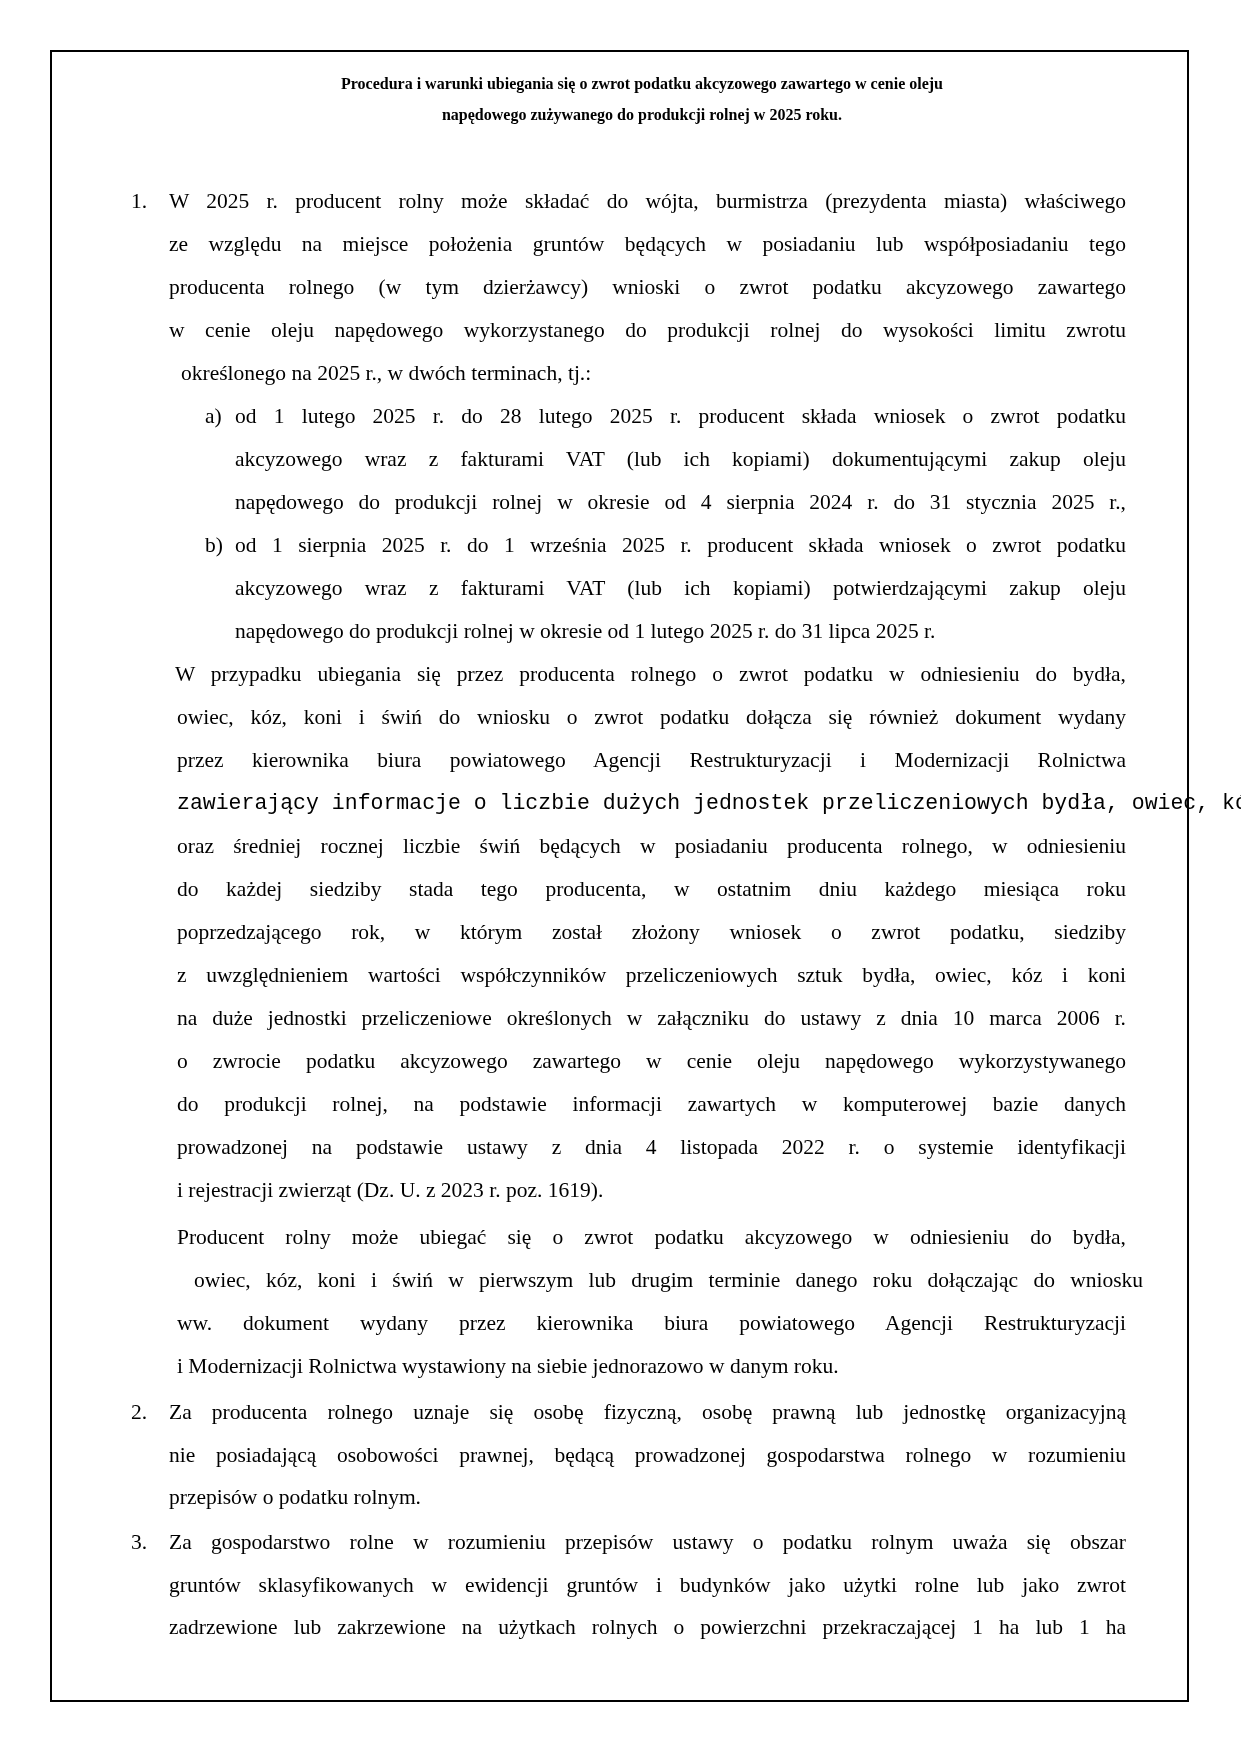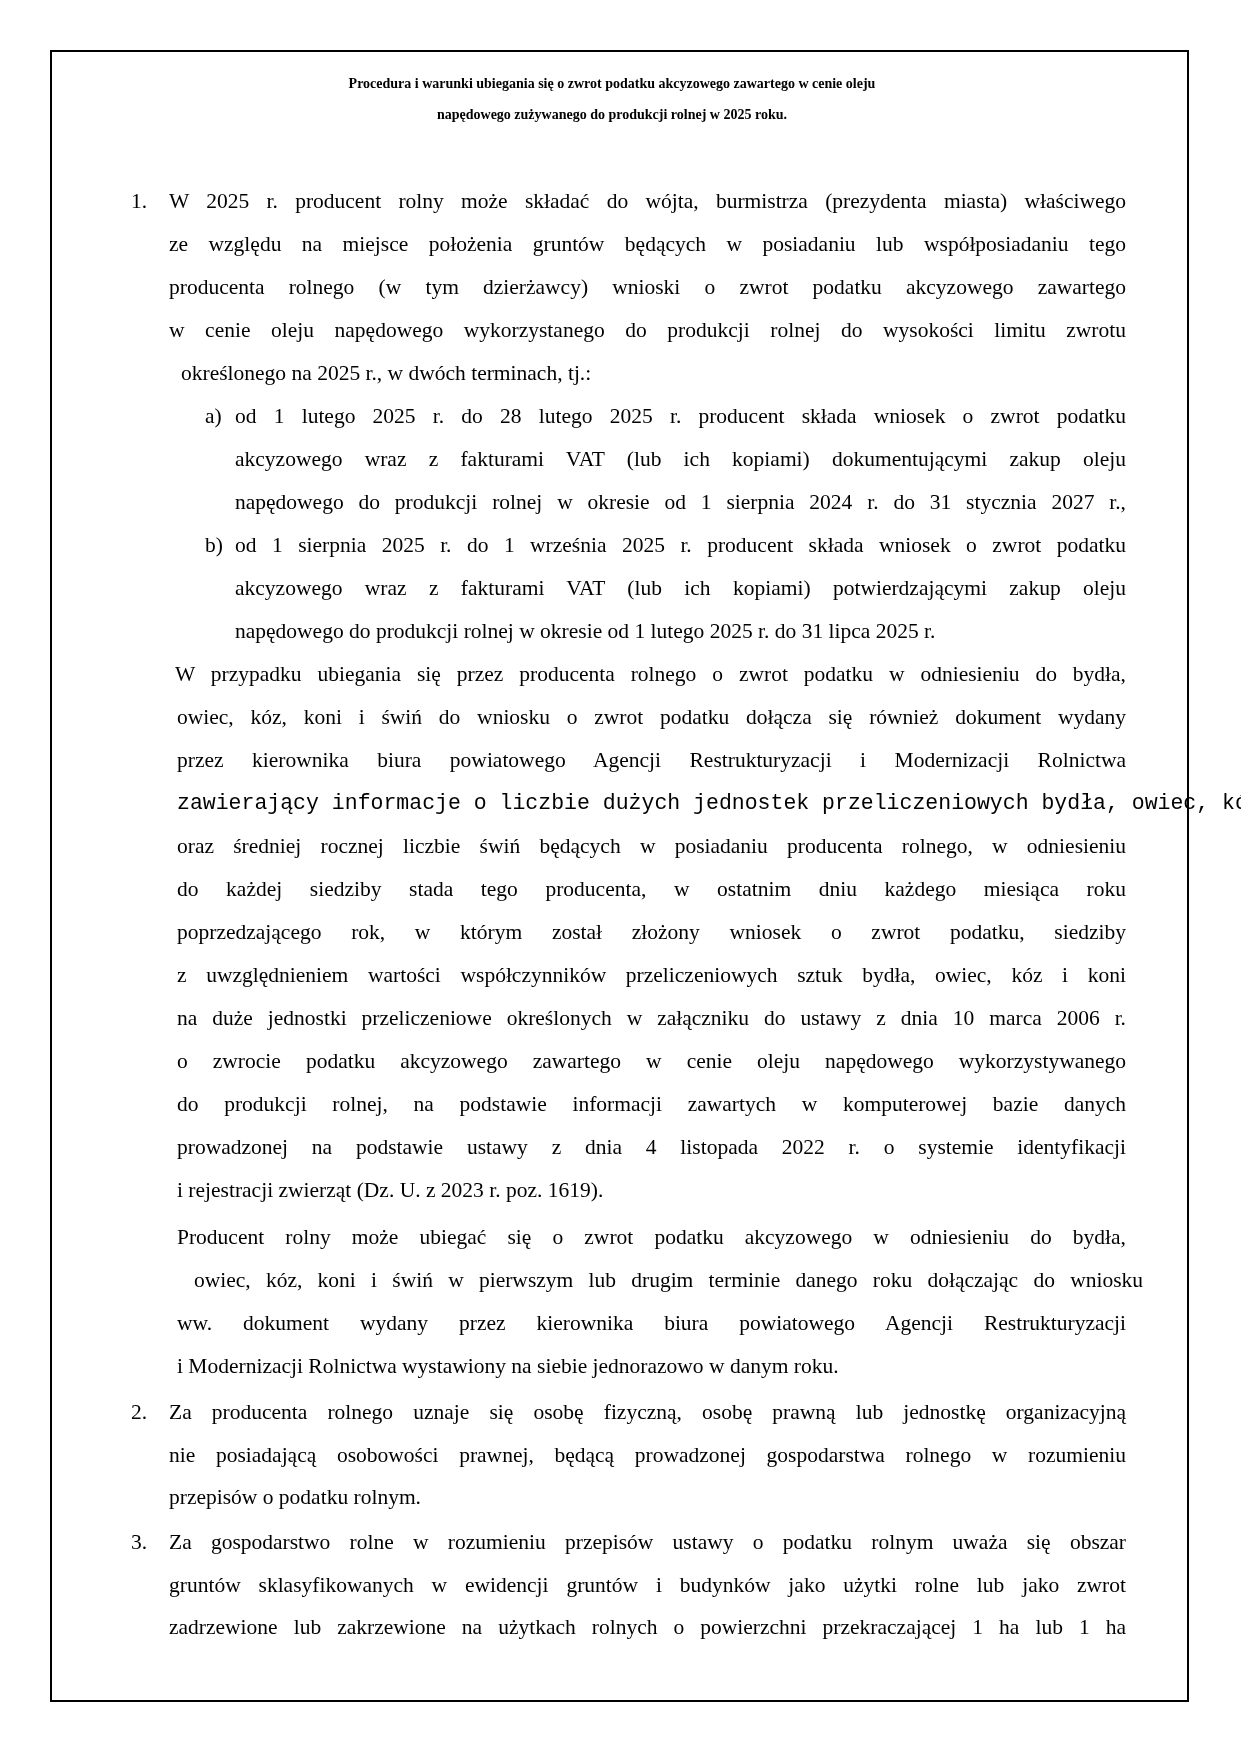--- a/index.html
+++ b/index.html
@@ -7,22 +7,22 @@
       width: 1241px; height: 1754px; position: relative; overflow: hidden;
       font-family: "Liberation Serif", "DejaVu Serif", serif;
       color: #000;
     }
     .page-frame {
       position: absolute; left: 50px; top: 50px;
       width: 1139px; height: 1652px;
       border: 2px solid #000; box-sizing: border-box;
     }
     .title {
-      position: absolute; left: 132px; width: 960px; top: 68px;
-      text-align: center; font-weight: bold; font-size: 14px; line-height: 31px;
+      position: absolute; left: 162px; width: 960px; top: 68px;
+      text-align: center; font-weight: bold; font-size: 16px; line-height: 31px;
     }
     .content {
       position: absolute; left: 0; top: 0; width: 1241px;
       font-size: 21.5px;
     }
     .line {
       position: absolute; height: 30px; line-height: 30px; white-space: nowrap;
     }
     .justify {
       text-align: justify; text-align-last: justify;
@@ -44,21 +44,21 @@
   <span class="marker" style="left:131px; top:186px;">1.</span>
   <div class="line justify" style="left:169px; width:957px; top:186px;">W 2025 r. producent rolny może składać do wójta, burmistrza (prezydenta miasta) właściwego</div>
   <div class="line justify" style="left:169px; width:957px; top:229px;">ze względu na miejsce położenia gruntów będących w posiadaniu lub współposiadaniu tego</div>
   <div class="line justify" style="left:169px; width:957px; top:272px;">producenta rolnego (w tym dzierżawcy) wnioski o zwrot podatku akcyzowego zawartego</div>
   <div class="line justify" style="left:169px; width:957px; top:315px;">w cenie oleju napędowego wykorzystanego do produkcji rolnej do wysokości limitu zwrotu</div>
   <div class="line" style="left:181px; top:358px;">określonego na 2025 r., w dwóch terminach, tj.:</div>
 
   <span class="marker" style="left:205px; top:401px;">a)</span>
   <div class="line justify" style="left:235px; width:891px; top:401px;">od 1 lutego 2025 r. do 28 lutego 2025 r. producent składa wniosek o zwrot podatku</div>
   <div class="line justify" style="left:235px; width:891px; top:444px;">akcyzowego wraz z fakturami VAT (lub ich kopiami) dokumentującymi zakup oleju</div>
-  <div class="line justify" style="left:235px; width:891px; top:487px;">napędowego do produkcji rolnej w okresie od 1 sierpnia 2024 r. do 31 stycznia 2027 r.,</div>
+  <div class="line justify" style="left:235px; width:891px; top:487px;">napędowego do produkcji rolnej w okresie od 4 sierpnia 2024 r. do 31 stycznia 2025 r.,</div>
 
   <span class="marker" style="left:205px; top:530px;">b)</span>
   <div class="line justify" style="left:235px; width:891px; top:530px;">od 1 sierpnia 2025 r. do 1 września 2025 r. producent składa wniosek o zwrot podatku</div>
   <div class="line justify" style="left:235px; width:891px; top:573px;">akcyzowego wraz z fakturami VAT (lub ich kopiami) potwierdzającymi zakup oleju</div>
   <div class="line" style="left:235px; top:616px;">napędowego do produkcji rolnej w okresie od 1 lutego 2025 r. do 31 lipca 2025 r.</div>
 
   <div class="line justify" style="left:175px; width:951px; top:659px;">W przypadku ubiegania się przez producenta rolnego o zwrot podatku w odniesieniu do bydła,</div>
   <div class="line justify" style="left:177px; width:949px; top:702px;">owiec, kóz, koni i świń do wniosku o zwrot podatku dołącza się również dokument wydany</div>
   <div class="line justify" style="left:177px; width:949px; top:745px;">przez kierownika biura powiatowego Agencji Restrukturyzacji i Modernizacji Rolnictwa</div>
   <div class="line justify" style="left:177px; width:949px; top:788px;font-family:Liberation Mono, monospace;">zawierający informacje o liczbie dużych jednostek przeliczeniowych bydła, owiec, kóz i koni</div>

